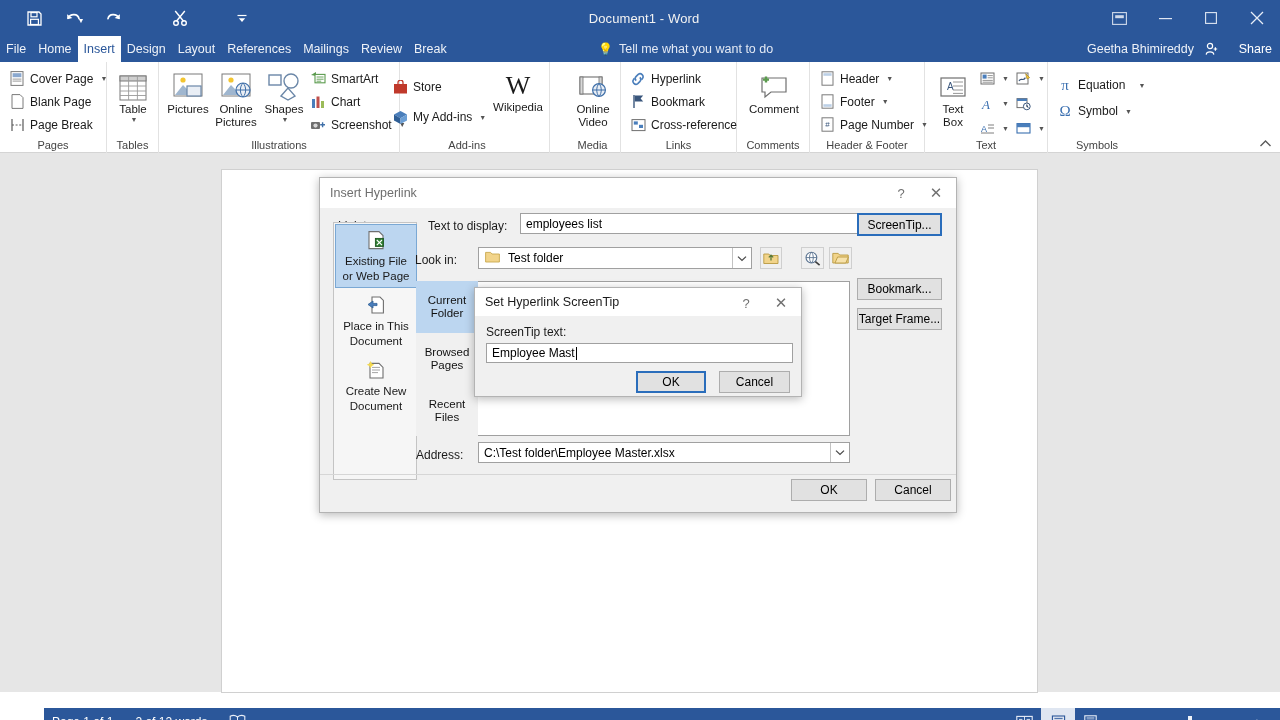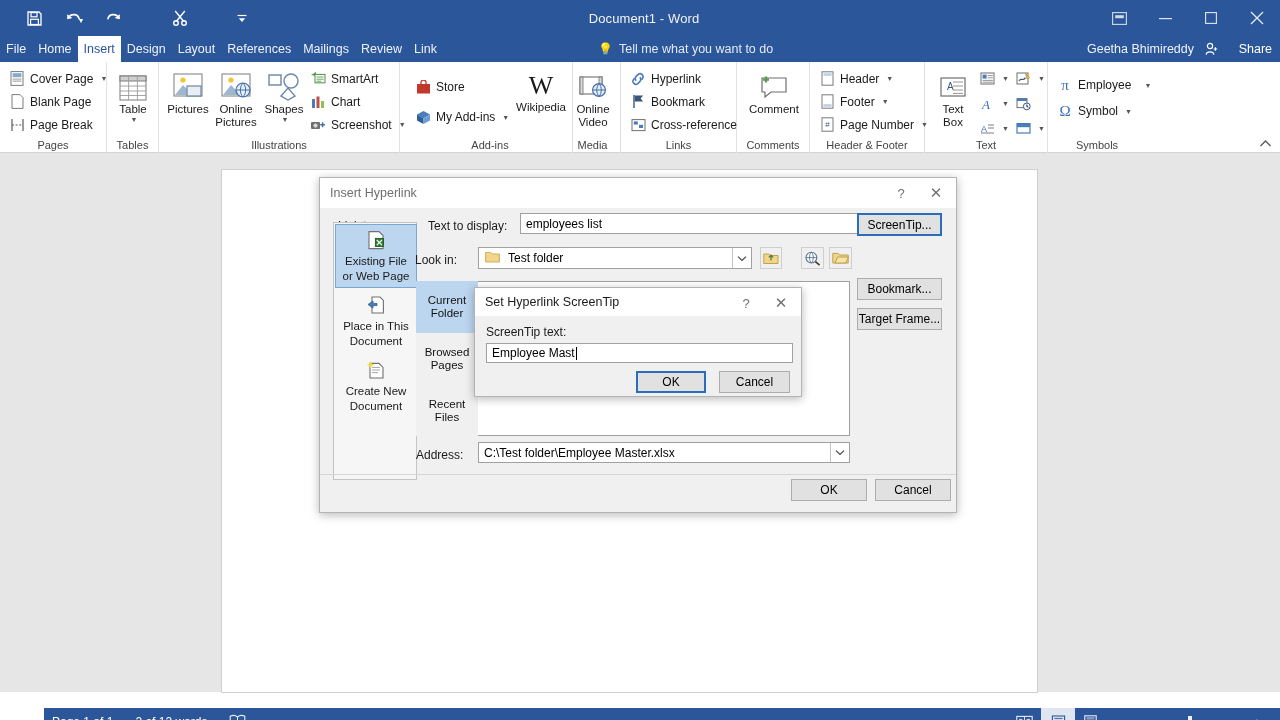--- a/index.html
+++ b/index.html
@@ -269,21 +269,21 @@
       <div class="tab">
           <span>References</span>
         </div>
       <div class="tab">
           <span>Mailings</span>
         </div>
       <div class="tab">
           <span>Review</span>
         </div>
       <div class="tab">
-          <span>Link</span>
+          <span>Break</span>
         </div>
     </div>
     <div class="tellme">
       <span class="bulb">💡</span>
       <span>Tell me what you want to do</span>
     </div>
     <div class="acct">
       <span>Geetha Bhimireddy</span>
     </div>
     <div class="share">
@@ -413,21 +413,21 @@
                 <path d="M12.6 4.2v5 M10.2 6.7h4.8" stroke="#3f6fa8" stroke-width="1.4"></path>
               </svg>
             </span>
           <span>Screenshot</span>
           <span class="caret">▼</span>
         </div>
       </div>
       <div class="rgroup-label">Illustrations</div>
     </div>
 
-    <div class="rgroup" style="left:408px; width:165px;">
+    <div class="rgroup" style="left:385px; width:165px;">
       <div class="rstack" style="left:4px; top:10px;">
         <div class="ritem" style="height:30px;">
           <span class="ic">
               <svg width="15" height="15" viewBox="0 0 15 15">
                 <rect x="1" y="4" width="13" height="9.5" fill="#c0392b"></rect>
                 <path d="M5 4V2.6a2.5 2.5 0 0 1 5 0V4" fill="none" stroke="#c0392b" stroke-width="1.3"></path>
               </svg>
             </span>
           <span>Store</span>
         </div>
@@ -622,21 +622,21 @@
           <span class="caret">▼</span>
         </div>
       </div>
       <div class="rgroup-label">Text</div>
     </div>
 
     <div class="rgroup" style="left:1048px; width:98px; border-right:none;">
       <div class="rstack" style="top:10px;">
         <div class="ritem" style="height:26px;">
           <span class="ic" style="color:#3a6fb0; font-size:15px; font-family:'Liberation Serif',serif;">π</span>
-          <span>Employee</span>
+          <span>Equation</span>
           <span class="caret" style="margin-left:8px;">▼</span>
         </div>
         <div class="ritem" style="height:26px;">
           <span class="ic" style="color:#3a6fb0; font-size:15px; font-family:'Liberation Serif',serif;">Ω</span>
           <span>Symbol</span>
           <span class="caret">▼</span>
         </div>
       </div>
       <div class="rgroup-label">Symbols</div>
     </div>

